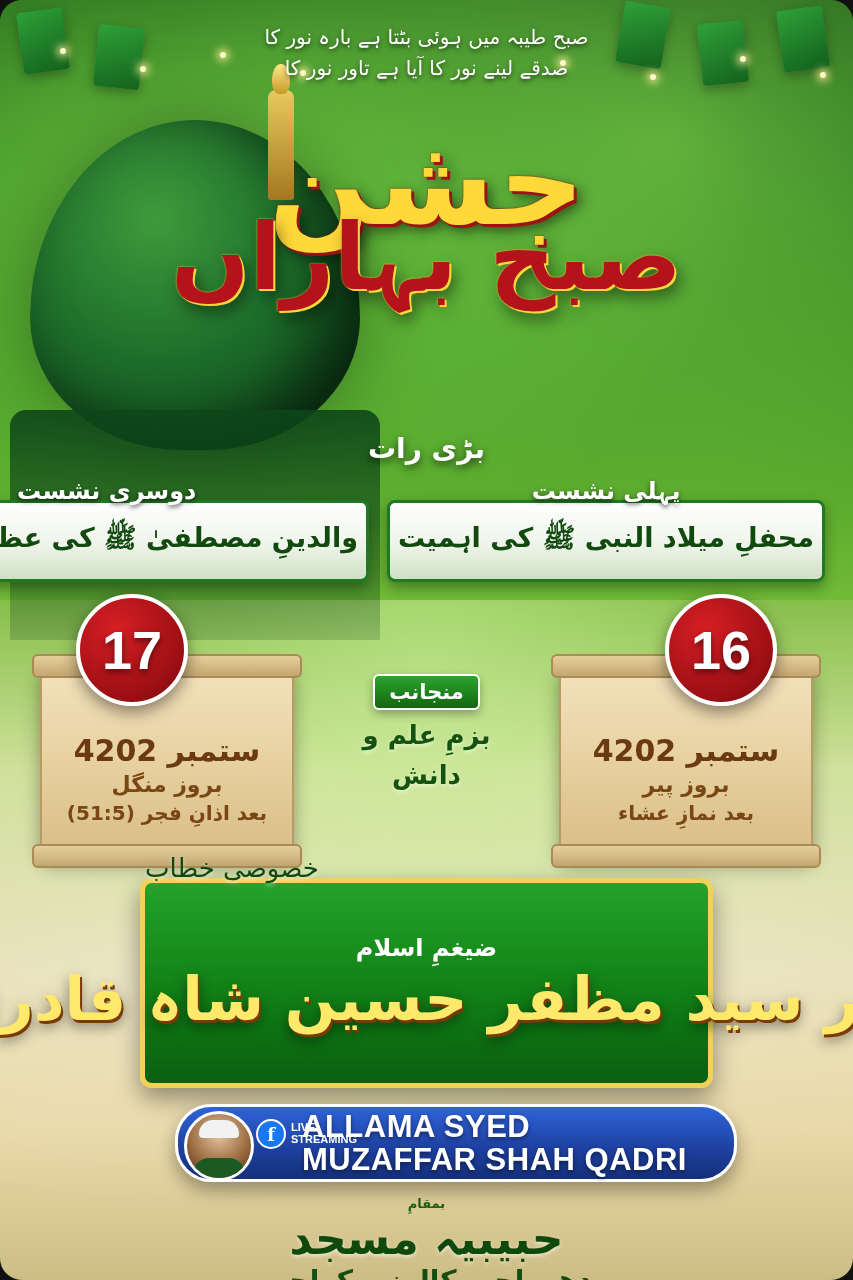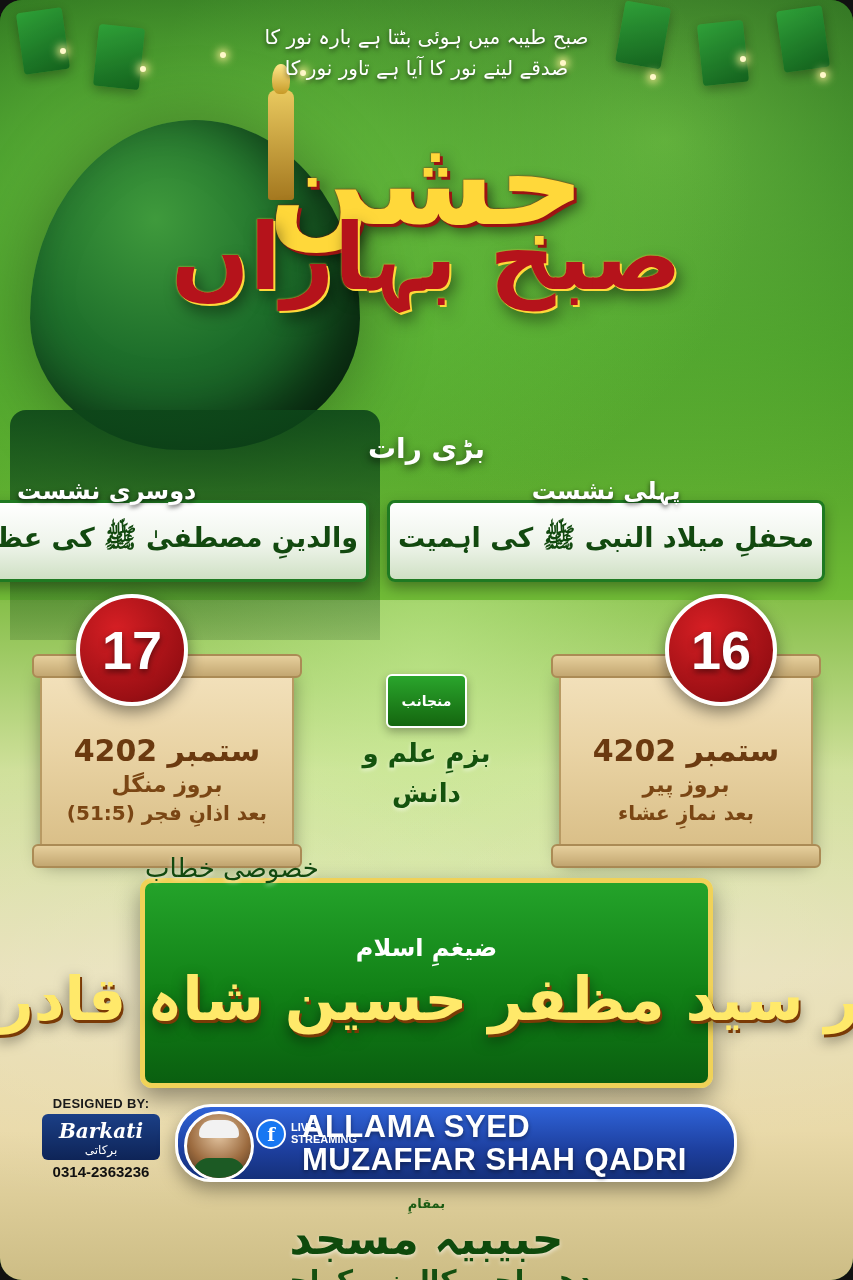--- a/index.html
+++ b/index.html
@@ -265,22 +265,22 @@
     top: 34px;
     width: 170px;
     text-align: center;
     color: #ffffff;
   }
   .mid-tag .ribbon {
     display: inline-block;
     background: linear-gradient(180deg, #2aa52c, #14660f);
     border: 2px solid #ffffff;
     border-radius: 6px;
-    padding: 17px 14px;
-    font-size: 14px;
+    padding: 4px 14px;
+    font-size: 21px;
     font-weight: bold;
     box-shadow: 0 4px 10px rgba(0,0,0,.3);
   }
   .mid-tag .line1, .mid-tag .line2 {
     margin-top: 10px;
     font-size: 26px;
     font-weight: bold;
     color: #14530d;
     text-shadow: 0 2px 4px rgba(255,255,255,.6);
   }
@@ -522,28 +522,20 @@
       <div class="line2 urdu">دانش</div>
     </div>
   </div>
 
   <div class="speaker-panel">
     <div class="speaker-kicker urdu">خصوصی خطاب</div>
     <div class="speaker-sub urdu">ضیغمِ اسلام</div>
     <div class="speaker-name urdu">پیر سید مظفر حسین شاہ قادری</div>
   </div>
 
-  <div class="designer">
-    <div class="dlabel">DESIGNED BY:</div>
-    <div class="logo">
-      <div class="brand">Barkati</div>
-      <div class="brand-ur urdu">برکاتی</div>
-    </div>
-    <div class="phone">0314-2363236</div>
-  </div>
 
   <div class="live-bar">
     <div class="live-photo">
       <div class="turban"></div>
       <div class="body"></div>
     </div>
     <div class="fb-badge">
       <div class="fb-circle">f</div>
       <div class="fb-text">
         <div>LIVE</div>

